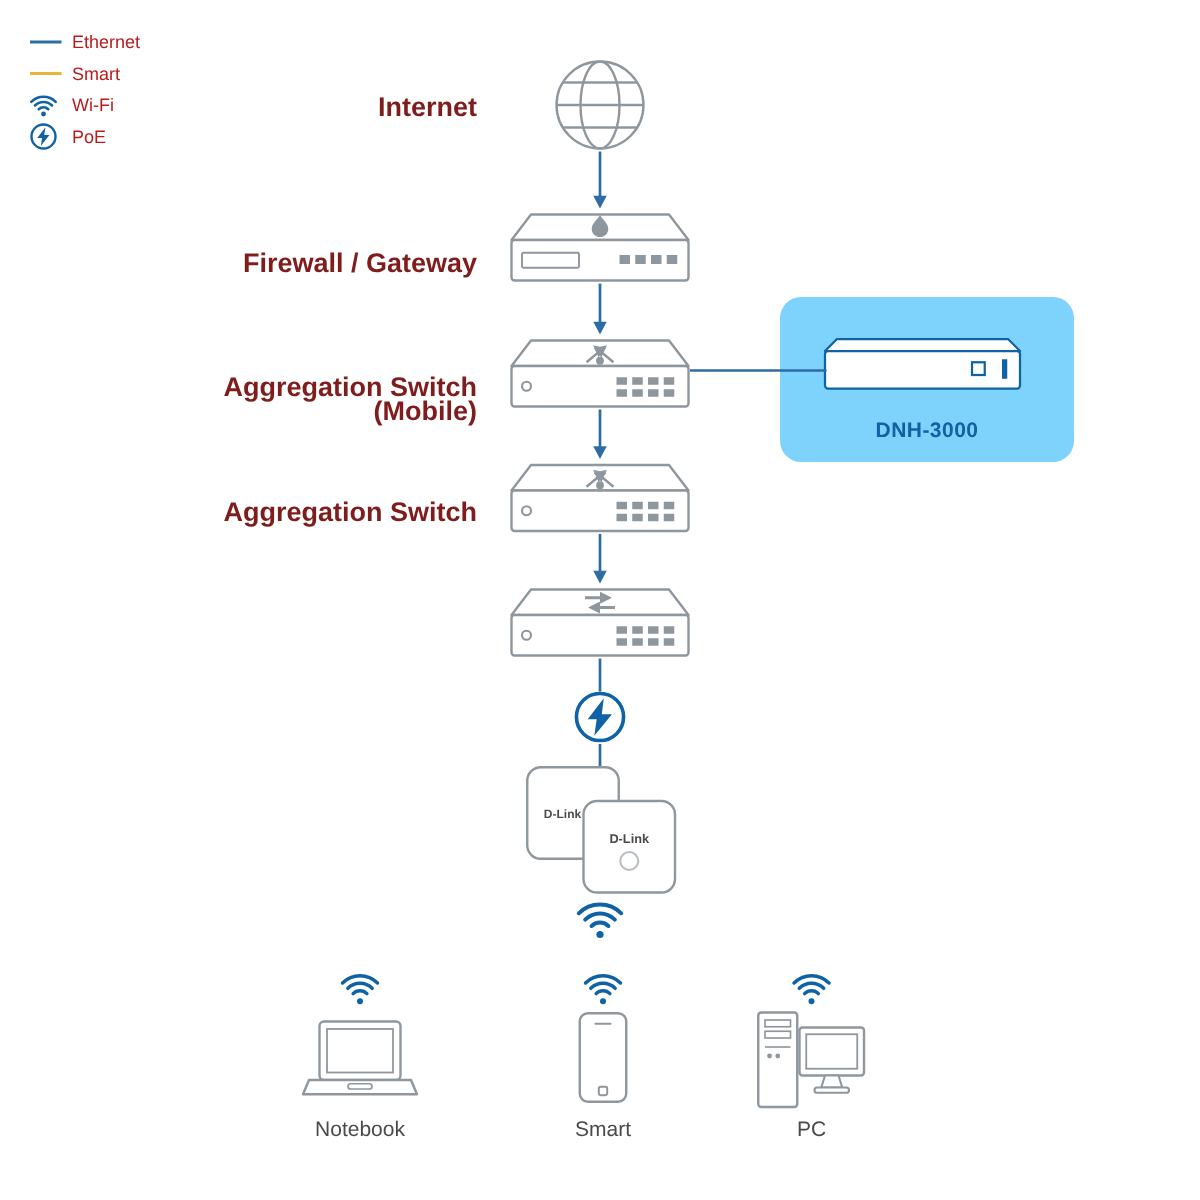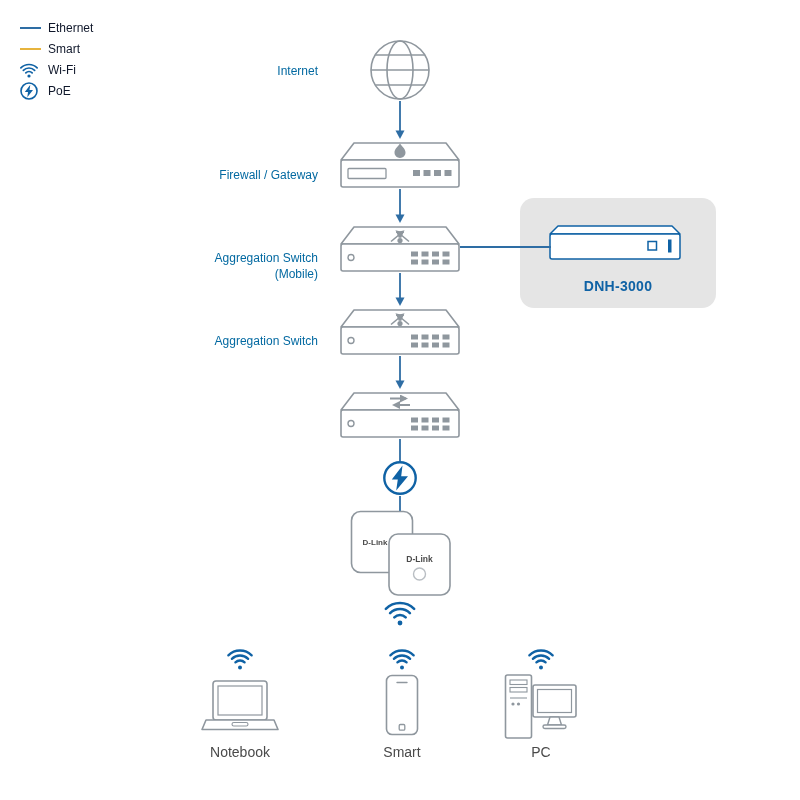--- a/index.html
+++ b/index.html
@@ -2,32 +2,32 @@
 <html><head>
 <meta charset="utf-8">
 <style>
   * { margin:0; padding:0; box-sizing:border-box; }
   html,body { background:#ffffff; font-family:"Liberation Sans", sans-serif; }
   #canvas { position:relative; width:800px; height:800px; background:#ffffff; overflow:hidden; }
   svg.dev { position:absolute; overflow:visible; }
   #connectors { position:absolute; left:0; top:0; pointer-events:none; }
 
   .side-label { position:absolute; left:108px; width:210px; text-align:right;
-                font-size:12px; font-weight:normal; color:#0369a1; line-height:16px; }
+                font-size:18px; font-weight:bold; color:#7f1d1d; line-height:16px; }
   .bottom-label { position:absolute; top:744px; width:120px; text-align:center;
                   font-size:14px; font-weight:normal; color:#4a4a4a; }
 
   .legend { position:absolute; left:20px; top:18px; }
   .legend-row { display:flex; align-items:center; height:20px; margin-bottom:1px; }
   .legend-icon { width:28px; display:flex; align-items:center; }
   .line-swatch { width:21px; height:2px; display:inline-block; }
-  .legend-text { font-size:12px; color:#0f172a; }
+  .legend-text { font-size:12px; color:#b91c1c; }
 
   .callout { position:absolute; left:520px; top:198px; width:196px; height:110px;
-             background:#e5e5e5; border-radius:14px; }
+             background:#7dd3fc; border-radius:14px; }
   .callout-label { position:absolute; top:80px; left:0; width:100%; text-align:center;
                    font-size:14px; font-weight:bold; color:#0f62a5; letter-spacing:.3px; }
 </style>
 </head>
 <body>
 
 <div id="canvas">
 
   <div class="callout">
     <svg width="140" height="48" viewBox="0 0 140 48" style="position:absolute;left:28px;top:24px;overflow:visible">

